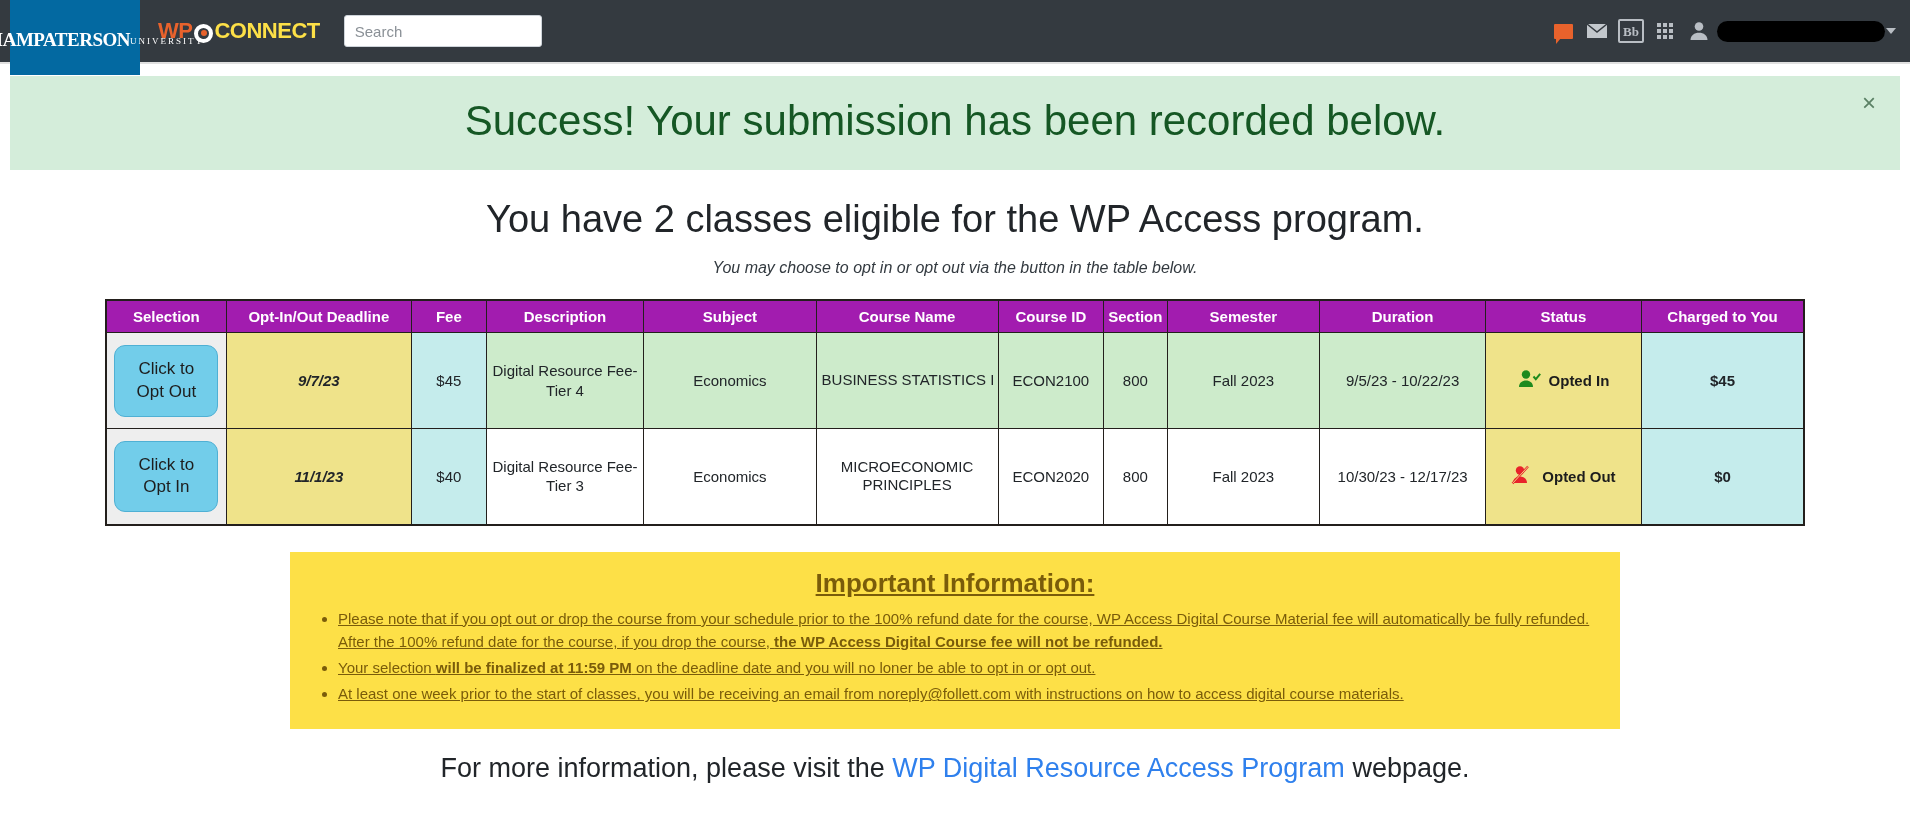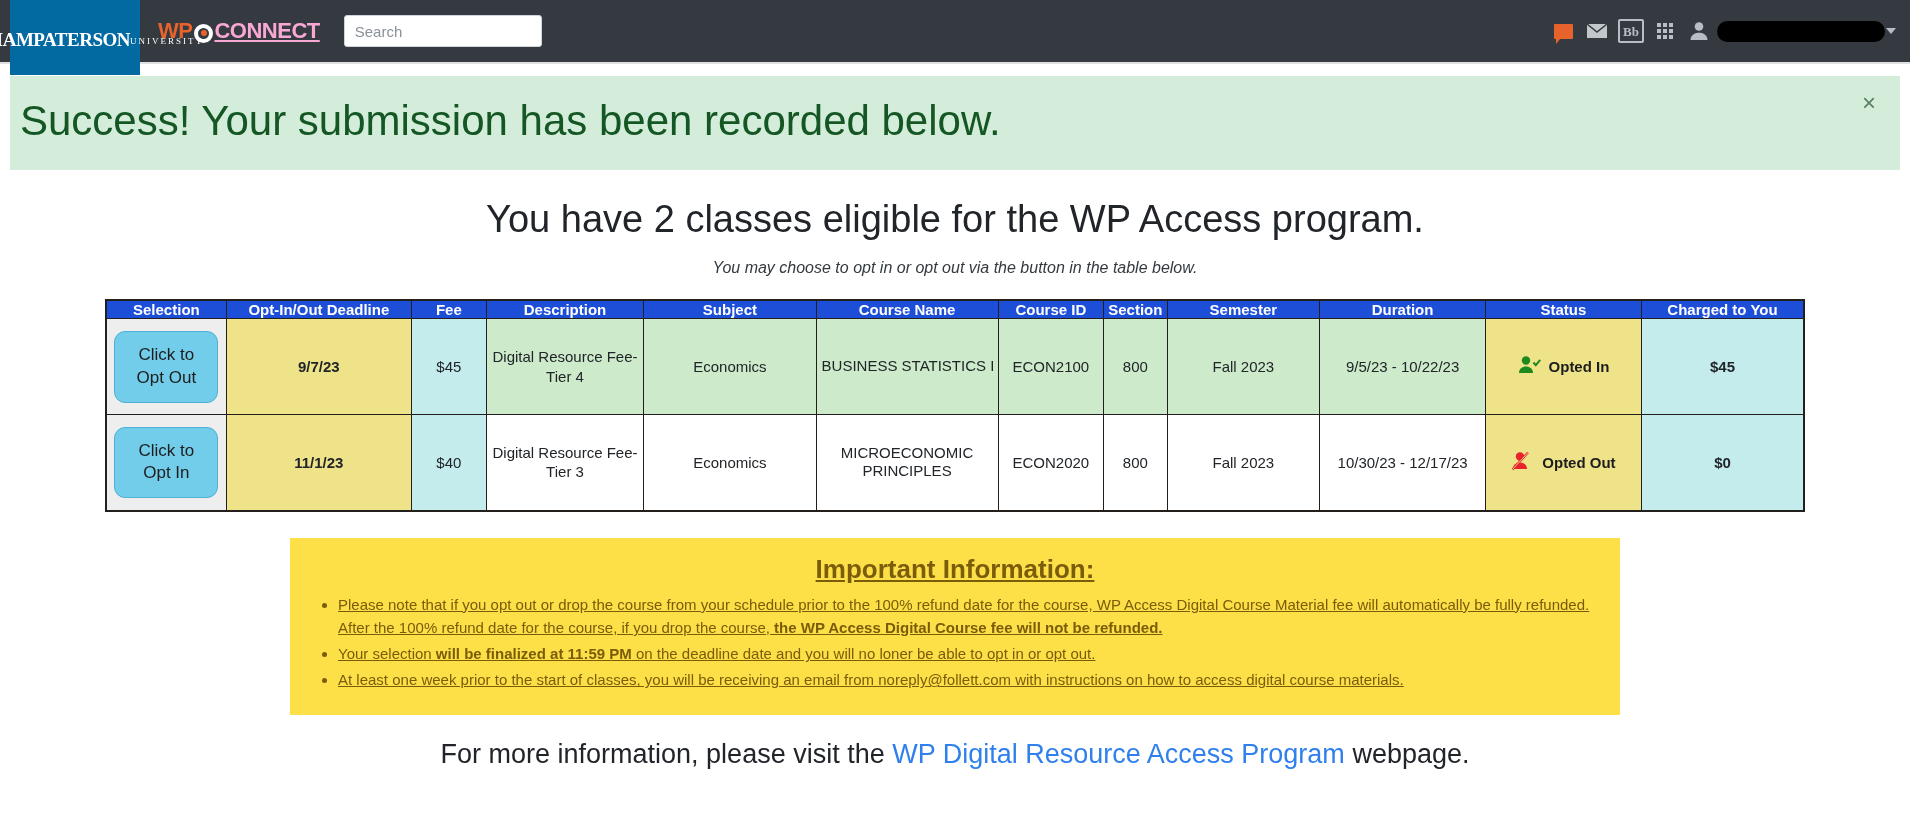--- a/index.html
+++ b/index.html
@@ -68,21 +68,21 @@
     top: 2px;
   }
   .brand .ring::before {
     content: "";
     position: absolute;
     width: 6px; height: 6px;
     background: #e8622c;
     border-radius: 50%;
     left: 2.5px; top: 2.5px;
   }
-  .brand .connect { color: #f9a8d4; text-decoration: underline; }
+  .brand .connect { color: #fde047; }
   .navlinks {
     display: flex;
     align-items: center;
     margin-left: 22px;
     gap: 20px;
   }
   .navlinks a {
     color: #cfd2d6;
     text-decoration: none;
     font-size: 16px;
@@ -163,21 +163,21 @@
     border-top: 6px solid #b9bec4;
     margin-left: -4px;
   }
 
   
   .alert {
     position: relative;
     margin: 12px 10px 0 10px;
     background: #d4edda;
     padding: 22px 10px 26px 10px;
-    text-align: left;
+    text-align: center;
   }
   .alert-text {
     color: #155724;
     font-size: 42px;
     font-weight: normal;
     font-family: "Liberation Sans", sans-serif;
     line-height: 1.1;
   }
   .alert-close {
     position: absolute;
@@ -210,25 +210,25 @@
   .table-wrap {
     margin: 22px 105px 0 105px;
   }
   table.access {
     width: 100%;
     border-collapse: collapse;
     table-layout: fixed;
     border: 2px solid #231f1c;
   }
   table.access th {
-    background: #1d4ed8;
+    background: #a21caf;
     color: #ffffff;
     font-size: 15px;
     font-weight: bold;
-    padding: 0 2px;
+    padding: 7px 2px;
     border: 1px solid #231f1c;
     text-align: center;
     white-space: nowrap;
     overflow: hidden;
   }
   table.access td {
     border: 1px solid #231f1c;
     text-align: center;
     vertical-align: middle;
     font-size: 15px;
@@ -236,21 +236,21 @@
     height: 96px;
     padding: 4px 5px;
     overflow: hidden;
   }
   .c-green { background: #cdebcb; }
   .c-white { background: #ffffff; }
   .c-yellow { background: #efe38a; }
   .c-cyan   { background: #c5ecec; }
   .c-grey   { background: #eeeeee; }
 
-  td.deadline { font-size: 25px; font-weight: bold; }
+  td.deadline { font-size: 25px; font-weight: bold; font-style: italic; }
   td.fee      { font-size: 22px; }
   td.charged  { font-size: 26px; font-weight: bold; }
   td.coursename { font-size: 14px; line-height: 1.25; white-space: nowrap; }
   td.coursename.wrap { white-space: normal; }
   td.descr { font-size: 14px; line-height: 1.3; }
   td.duration { font-size: 14px; }
 
   .opt-btn {
     width: 104px;
     margin: 0 auto;

